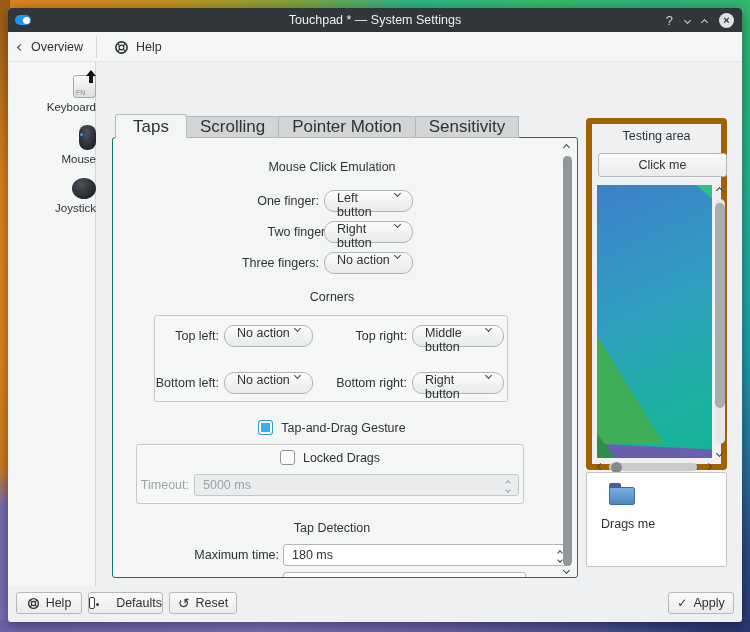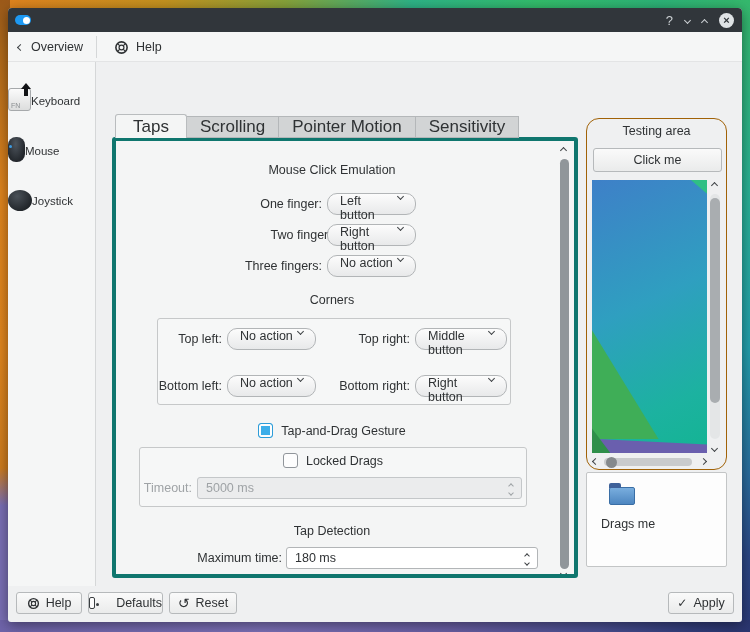--- a/index.html
+++ b/index.html
@@ -42,21 +42,21 @@
   
   .toolbar { position:absolute; left:0; top:24px; right:0; height:30px; background:#f5f6f6; border-bottom:1px solid #e3e4e5; }
   .tb-overview { position:absolute; left:10px; top:0; height:30px; display:flex; align-items:center; gap:8px; }
   .tb-helpbtn { position:absolute; left:106px; top:0; height:30px; display:flex; align-items:center; gap:7px; }
   .vsep-tool { position:absolute; left:88px; top:4px; height:22px; width:1px; background:#d5d7d8; }
 
   .buoy { width:15px; height:15px; }
 
   
   .sidebar { position:absolute; left:0; top:54px; width:88px; height:524px; background:#f5f6f6; border-right:1px solid #d5d7d8; }
-  .side-item { position:absolute; left:0; width:88px; height:48px; display:flex; flex-direction:row; align-items:center; justify-content:flex-start; }
+  .side-item { position:absolute; left:0; width:88px; height:48px; display:flex; flex-direction:column; align-items:flex-end; justify-content:flex-start; }
   .side-item .lbl { font-size:11.5px; margin-top:3px; }
   .side-item.selected { background:#c2e0f5; }
 
   .key-icon { width:23px; height:23px; background:linear-gradient(#fbfbfb,#dcdddd); border:1px solid #a6a9ab; border-radius:3px; position:relative; }
   .key-icon .fn { position:absolute; left:2px; bottom:1px; font-size:7px; color:#8b8f92; }
   .key-arrow-head { position:absolute; top:-6px; right:-1px; width:0; height:0;
     border-left:5px solid transparent; border-right:5px solid transparent; border-bottom:6px solid #121416; }
   .key-arrow-stem { position:absolute; top:0; right:2px; width:4px; height:7px; background:#121416; }
 
   .mouse-icon { width:17px; height:25px; border-radius:8px 8px 8px 8px;
@@ -75,21 +75,21 @@
   .page-title { position:absolute; left:110px; top:70px; font-size:15.5px; color:#2c2f31; }
 
   .tabs { position:absolute; left:107px; top:106px; height:24px; display:flex; align-items:flex-end; z-index:3; }
   .tab { height:22px; padding:0 13px; display:flex; align-items:center; background:#d2d4d5;
     border:1px solid #b4b7b9; margin-left:-1px; font-size:17px; }
   .tab:first-child { margin-left:0; }
   .tab.active { height:24px; background:#f4f5f5; border:1px solid #b9bcbe; border-bottom:none;
     border-radius:3px 3px 0 0; padding:0 17px; position:relative; z-index:4; }
 
   .frame { position:absolute; left:104px; top:129px; width:466px; height:441px; background:#f4f5f5;
-    border:4px solid #0f766e; border-radius:3px; overflow:hidden; z-index:2; }
+    border:1px solid #0f766e; border-radius:3px; overflow:hidden; z-index:2; }
 
   .sec-title { position:absolute; left:0; right:26px; text-align:center; color:#2f3234; }
   .flabel { position:absolute; text-align:right; line-height:22px; }
 
   .combo { position:absolute; height:22px; border:1px solid #b2b5b7; border-radius:10px;
     background:linear-gradient(#fcfcfc,#e8e9ea); display:flex; align-items:flex-start; padding:0 12px; }
   .combo .val { flex:1; }
   .combo .chv { margin-left:5px; }
 
   .spin { position:absolute; height:22px; border:1px solid #b2b5b7; border-radius:3px; background:#fff;
@@ -104,21 +104,21 @@
   .check-row { display:flex; align-items:center; justify-content:center; gap:8px; }
 
   
   .fr-scroll { position:absolute; right:4px; top:4px; width:11px; height:432px; }
   .fr-scroll .thumb { position:absolute; left:1px; top:14px; width:9px; height:410px; background:#90969a; border-radius:5px; }
   .fr-scroll .a-up { position:absolute; left:2px; top:3px; }
   .fr-scroll .a-dn { position:absolute; left:2px; bottom:1px; }
 
   
   .test-frame { position:absolute; left:578px; top:110px; width:141px; height:352px;
-    border:1px solid #a16207; border-radius:13px; }
+    border:6px solid #a16207; border-radius:4px; }
   .test-title { position:absolute; left:0; right:0; top:5px; text-align:center; }
   .btn { display:flex; align-items:center; justify-content:center; gap:6px;
     background:linear-gradient(#fafafa,#eaebeb); border:1px solid #b6b9bb; border-radius:3px; color:#2f3234; font-size:12.5px; }
   .clickme { position:absolute; left:6px; top:29px; width:129px; height:24px; }
 
   .test-img { position:absolute; left:5px; top:61px; width:115px; height:273px; overflow:hidden;
     background:linear-gradient(155deg,#3e80c8 0%,#2f9fc0 45%,#1cb2a0 80%,#14b493 100%); }
   .img-tri-green { position:absolute; left:0; top:55%; width:58%; height:40%; background:#3fae57;
     clip-path:polygon(0 0,100% 100%,0 100%); }
   .img-purple { position:absolute; left:0; bottom:0; width:100%; height:7%; background:#6a5fae;
@@ -160,20 +160,21 @@
 <div id="screen">
   <div class="desk-top"></div>
   <div class="desk-left"></div>
   <div class="desk-right"></div>
   <div class="desk-bottom"></div>
 
   <div id="window">
 
     <div class="titlebar">
       <div class="app-icon"></div>
+      <div class="tb-title">Touchpad * — System Settings</div>
       <div class="tb-btns">
         <span class="tb-help">?</span>
         <span class="chv d sm light"></span>
         <span class="chv u sm light" style="margin-top:4px"></span>
         <span class="close-btn">×</span>
       </div>
     </div>
 
     <div class="toolbar">
       <div class="tb-overview">
@@ -281,21 +282,21 @@
           <span class="arrows">
               <span class="chv u xs dim"></span>
               <span class="chv d xs dim"></span>
             </span>
         </div>
       </div>
 
       <div class="sec-title" style="top:383px">Tap Detection</div>
 
       <div class="flabel" style="left:0; width:166px; top:406px">Maximum time:</div>
-      <div class="spin" style="left:170px; top:406px; width:252px">
+      <div class="spin" style="left:170px; top:406px; width:288px">
         <span>180 ms</span>
         <span class="arrows">
             <span class="chv u xs"></span>
             <span class="chv d xs"></span>
           </span>
       </div>
 
       <div class="spin" style="left:170px; top:434px; width:243px; height:14px"></div>
 
       <div class="fr-scroll">

